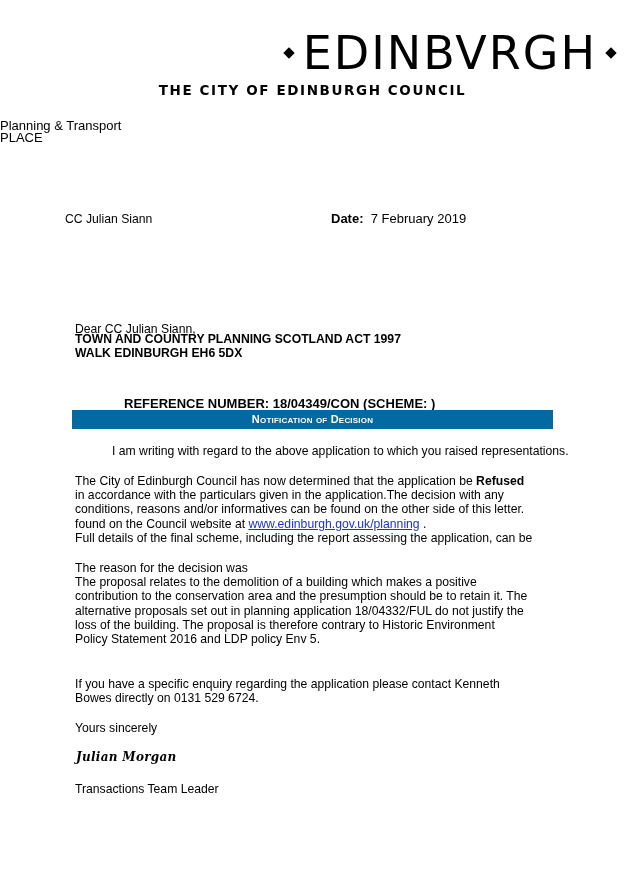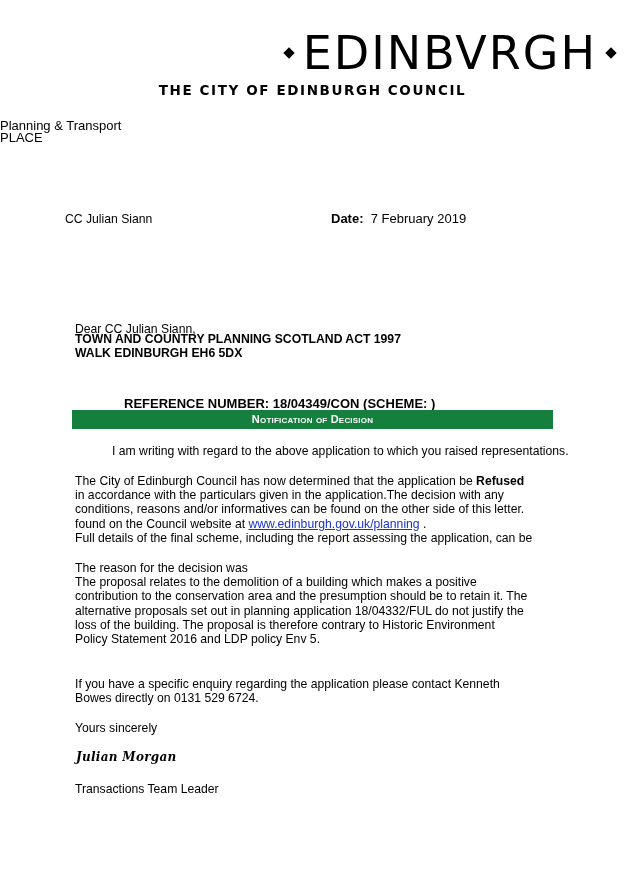--- a/index.html
+++ b/index.html
@@ -20,21 +20,21 @@
 
   .body-text { font-size: 12.2px; line-height: 14.2px; }
   .recipient { left: 65px; top: 212px; }
   .date-block { left: 331px; top: 211px; font-size: 13px; }
   .date-block b { font-weight: bold; }
 
   .salutation { left: 75px; top: 322px; }
   .heading-block { left: 75px; top: 332px; font-weight: bold; font-size: 12.2px; line-height: 14px; width: 480px; }
   .ref { left: 78px; top: 396px; font-weight: bold; font-size: 13px; margin-left: 46px; }
 
-  .bar { left: 72px; top: 410px; width: 481px; height: 19px; background: #15803d;
+  .bar { left: 72px; top: 410px; width: 481px; height: 19px; background: #0369a1;
          color: #fff; text-align: center; font-size: 11px; line-height: 19px; font-weight: bold;
          font-variant: small-caps; letter-spacing: 0.2px; }
 
   .p1 { left: 75px; top: 444px; width: 490px; margin-left: 37px; }
   .p2 { left: 75px; top: 474px; width: 490px; }
   .p2 a { color: #1a33cc; text-decoration: underline; }
   .p3 { left: 75px; top: 561px; width: 490px; }
   .p4 { left: 75px; top: 677px; width: 490px; }
   .closing { left: 75px; top: 721px; }
   .signature { left: 76px; top: 750px; font-family: "DejaVu Serif", serif; font-style: italic;

